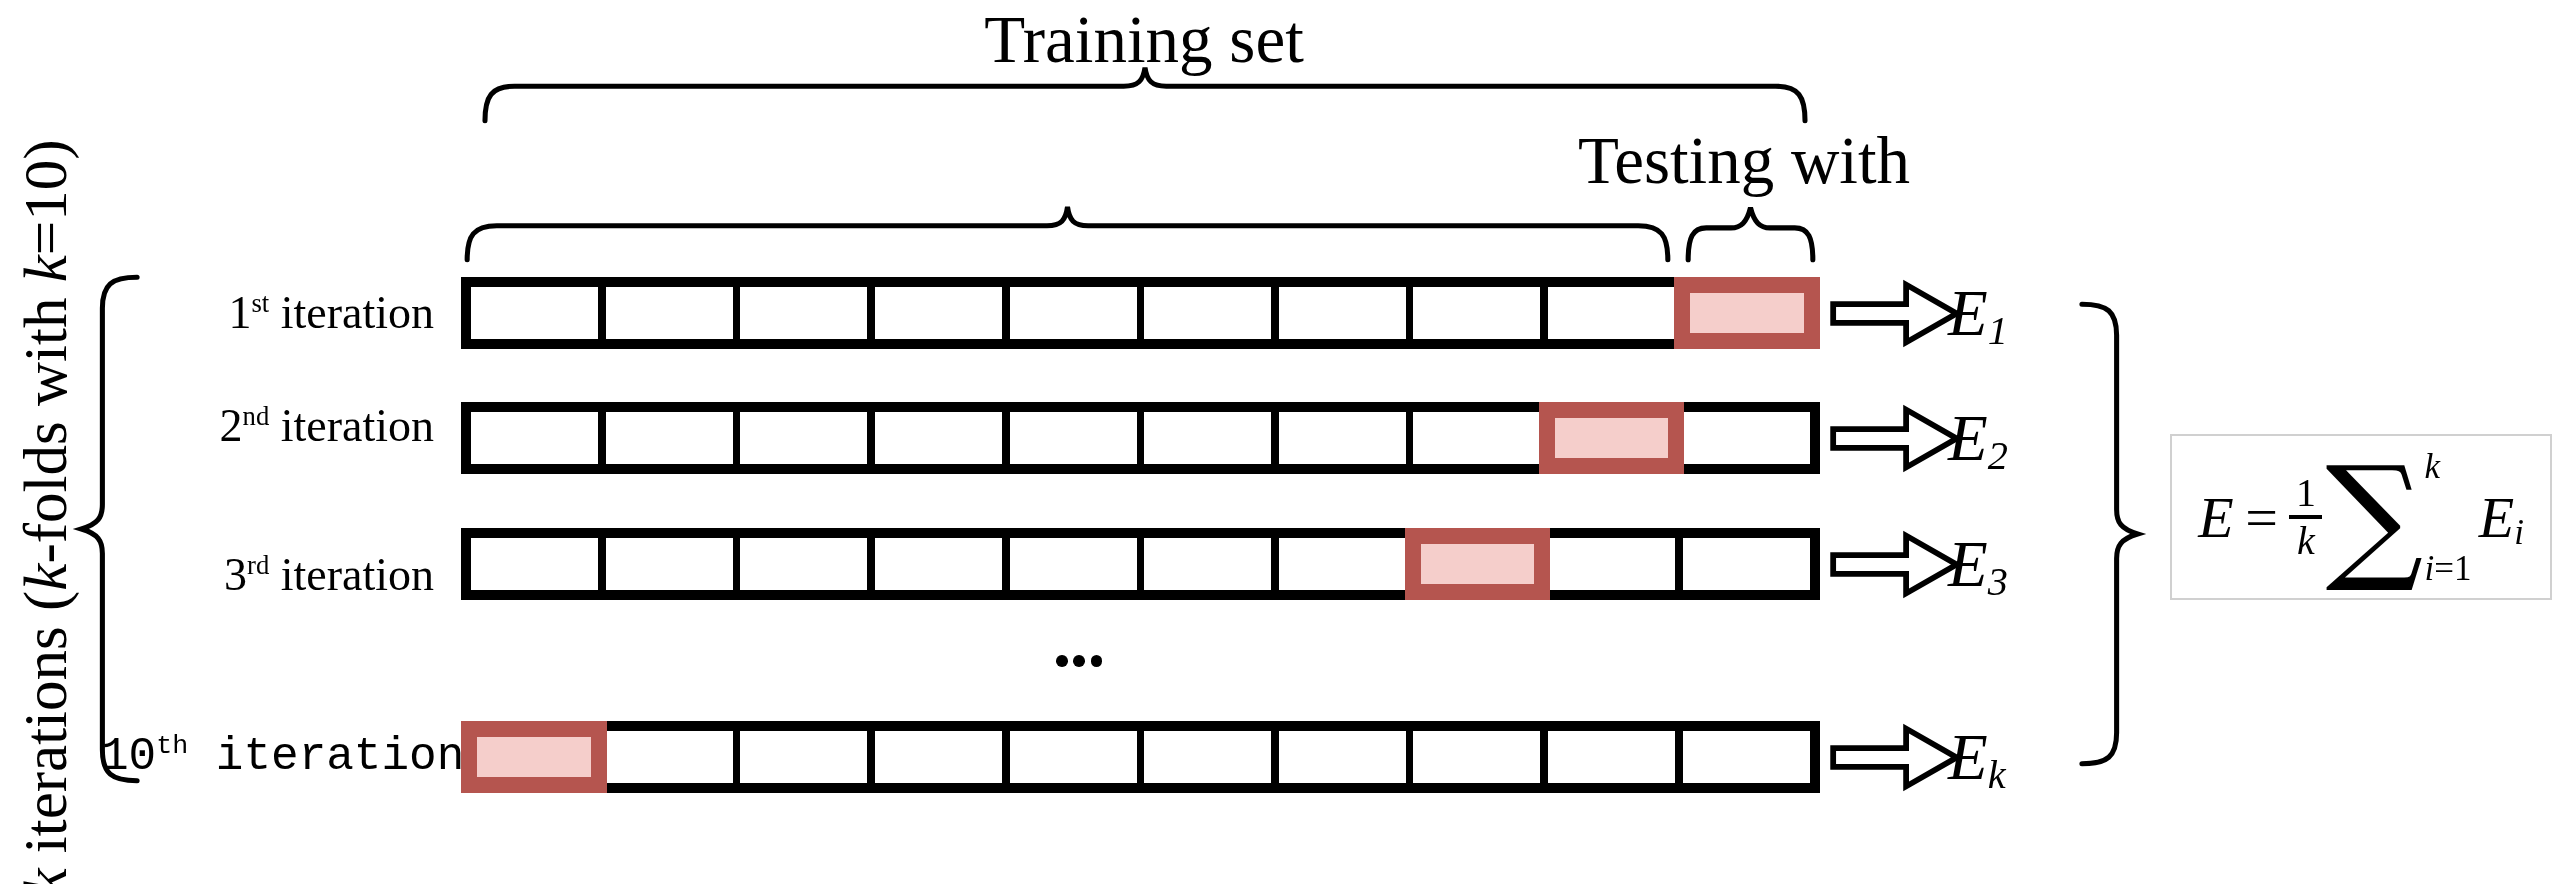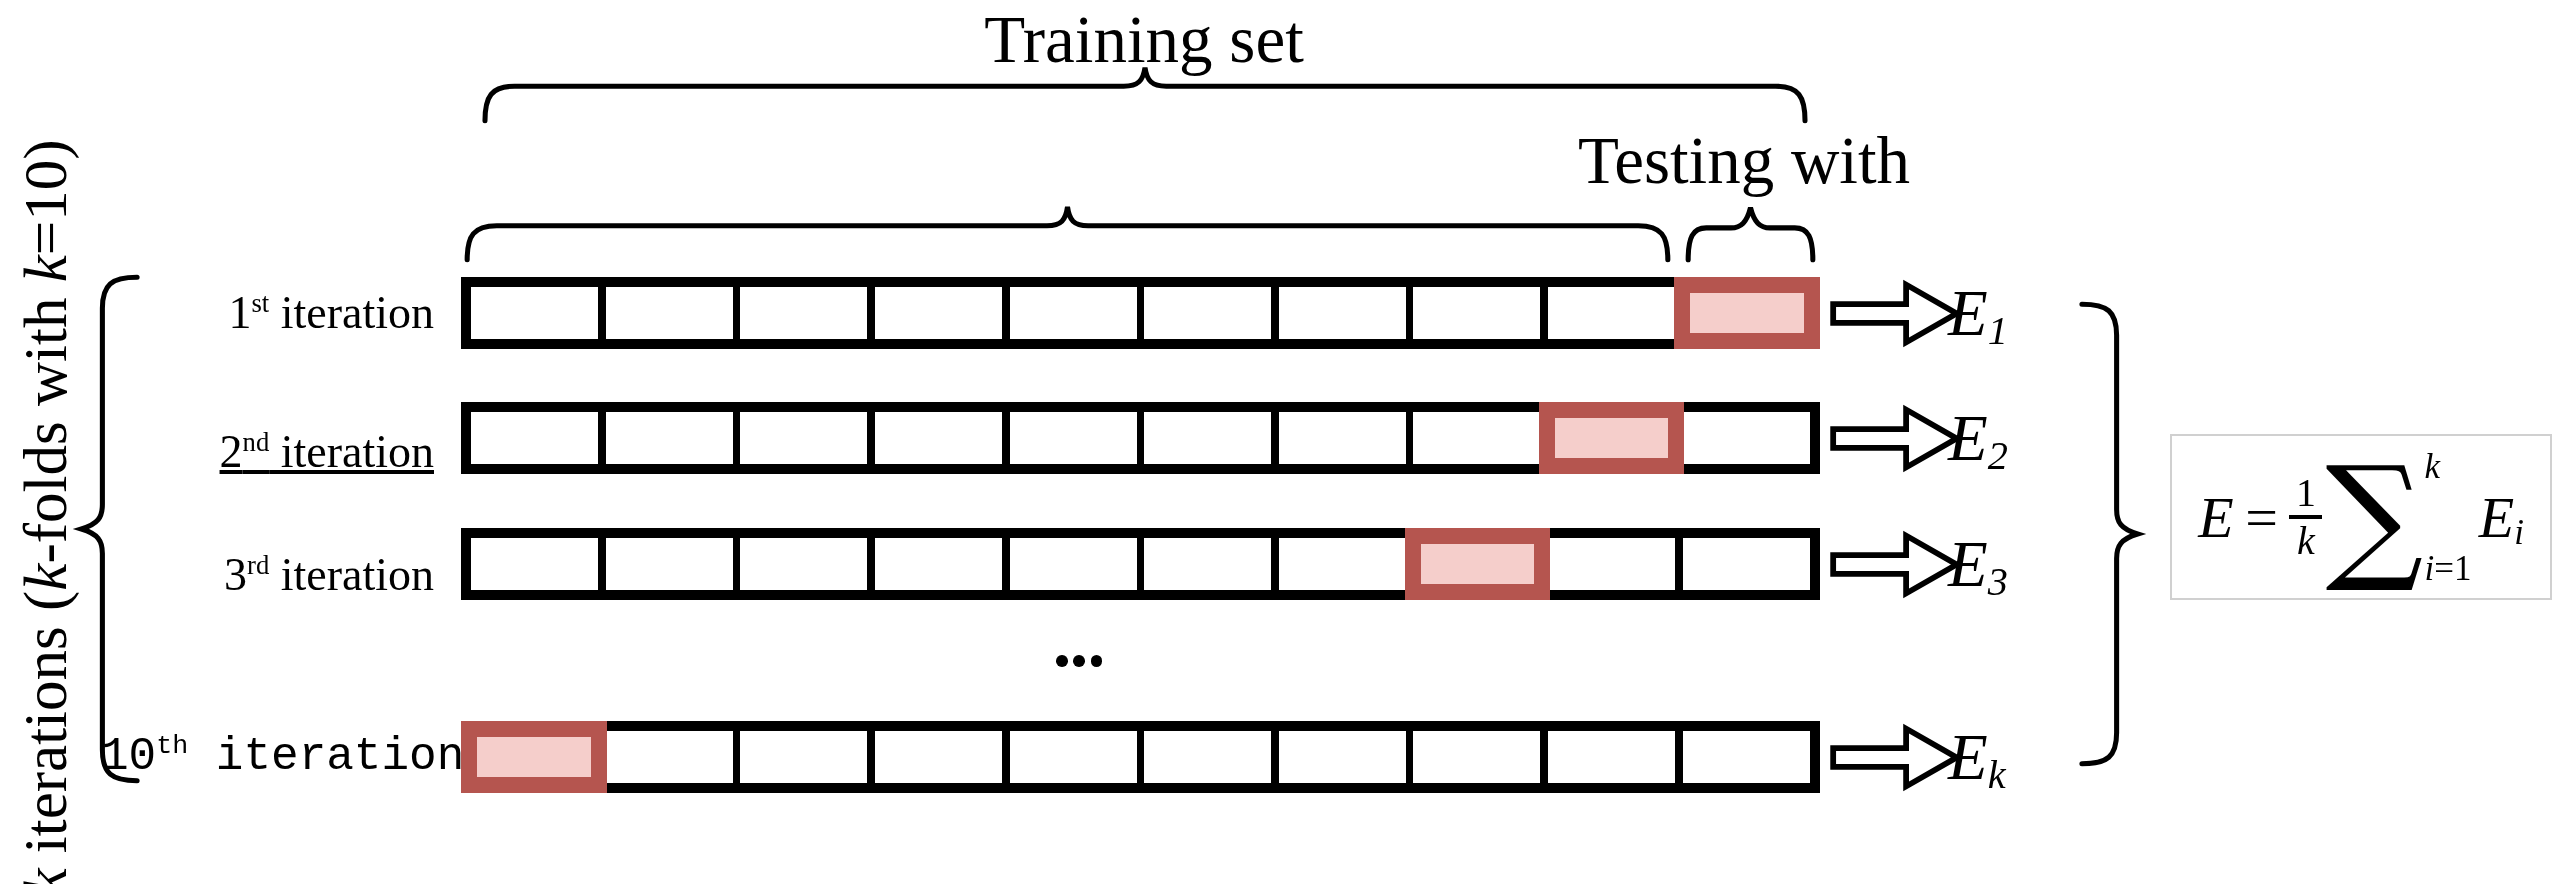--- a/index.html
+++ b/index.html
@@ -86,21 +86,21 @@
         <div class="fold-cell" style="left: 952px; width: 127px;"></div>
         <div class="fold-cell" style="left: 1087px; width: 127px;"></div>
         <div class="testing-overlay" style="left: 1213px; width: 146px;">
           <div class="testing-inner"></div>
         </div>
       </div>
       <svg class="arrow" viewBox="0 0 180 92" style="top: 280px;">
         <path d="M 3 33 L 104 33 L 104 6 L 174 46 L 104 86 L 104 59 L 3 59 Z" fill="#fff" stroke="#000000" stroke-width="8"></path>
       </svg>
       <div class="err" style="top: 273px;"><span>E</span><sub>1</sub></div>
-      <div class="row-label" style="top: 416px; text-decoration: underline;"><span>2</span><sup>nd</sup><span> iteration</span></div>
+      <div class="row-label" style="top: 390px;"><span>2</span><sup>nd</sup><span> iteration</span></div>
       <div class="fold-row" style="top: 402px;">
         <div class="fold-cell" style="left: 10px; width: 127px;"></div>
         <div class="fold-cell" style="left: 145px; width: 127px;"></div>
         <div class="fold-cell" style="left: 279px; width: 127px;"></div>
         <div class="fold-cell" style="left: 414px; width: 127px;"></div>
         <div class="fold-cell" style="left: 549px; width: 127px;"></div>
         <div class="fold-cell" style="left: 683px; width: 127px;"></div>
         <div class="fold-cell" style="left: 818px; width: 127px;"></div>
         <div class="fold-cell" style="left: 952px; width: 127px;"></div>
         <div class="fold-cell" style="left: 1222px; width: 127px;"></div>

